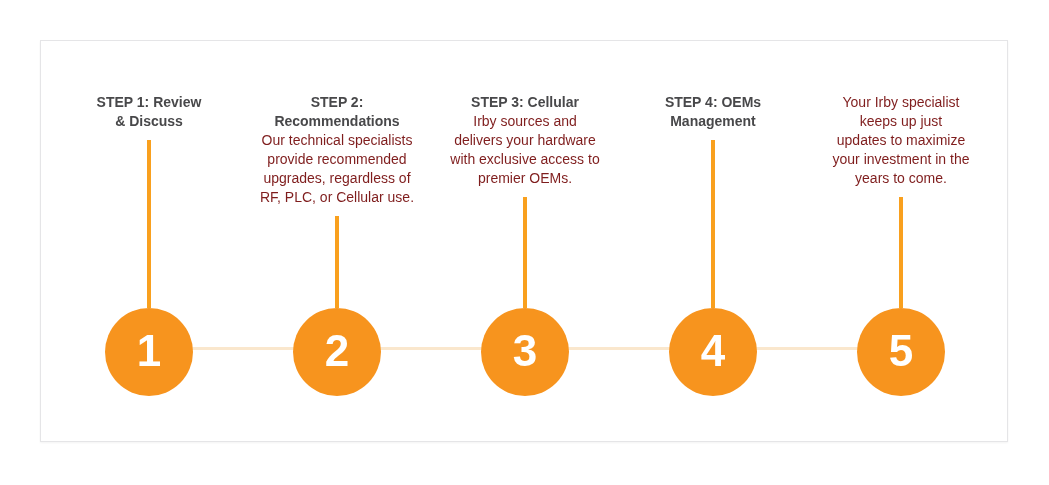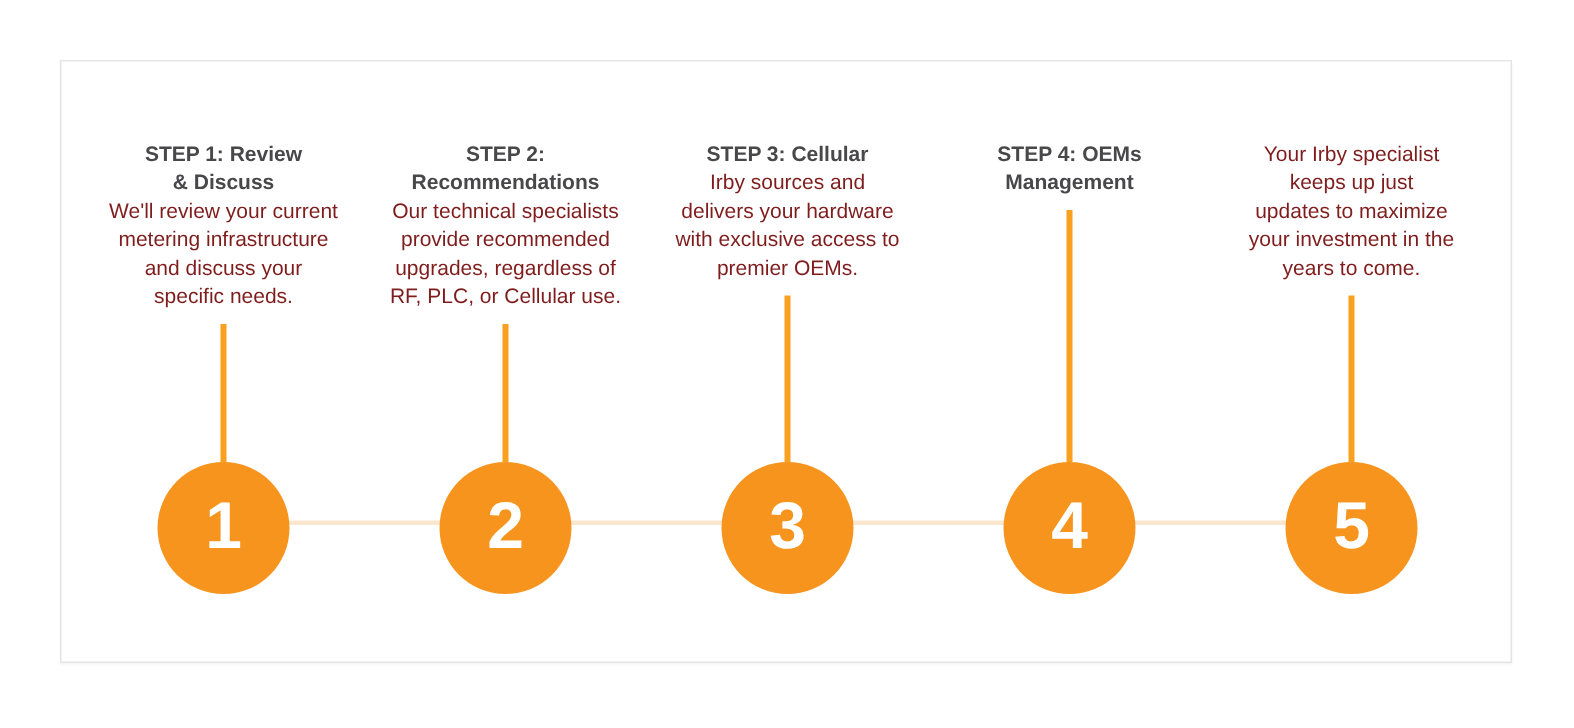--- a/index.html
+++ b/index.html
@@ -96,24 +96,20 @@
 <div class="stage">
   <div class="card">
 
     <div class="connector"></div>
 
     <div class="steps">
 
       <div class="step">
         <div class="step-title">STEP 1: Review
 &amp; Discuss</div>
-        <div class="step-body">We'll review your current
-metering infrastructure
-and discuss your
-specific needs.</div>
         <div class="stem"></div>
         <div class="circle">
           <span class="circle-number">1</span>
         </div>
       </div>
 
       <div class="step">
         <div class="step-title">STEP 2:
 Recommendations</div>
         <div class="step-body">Our technical specialists

